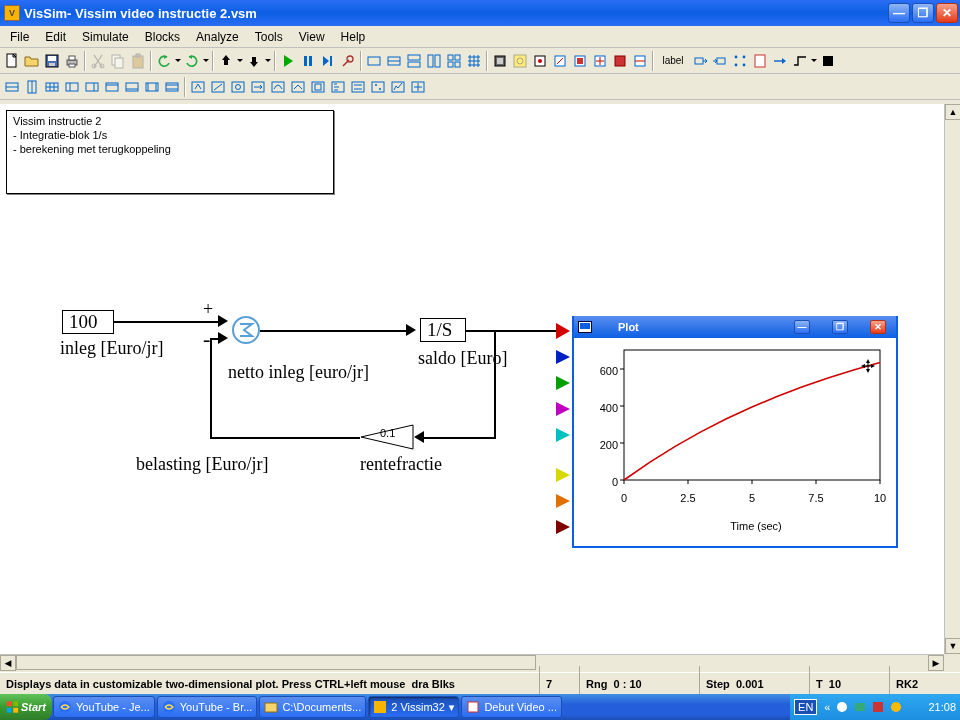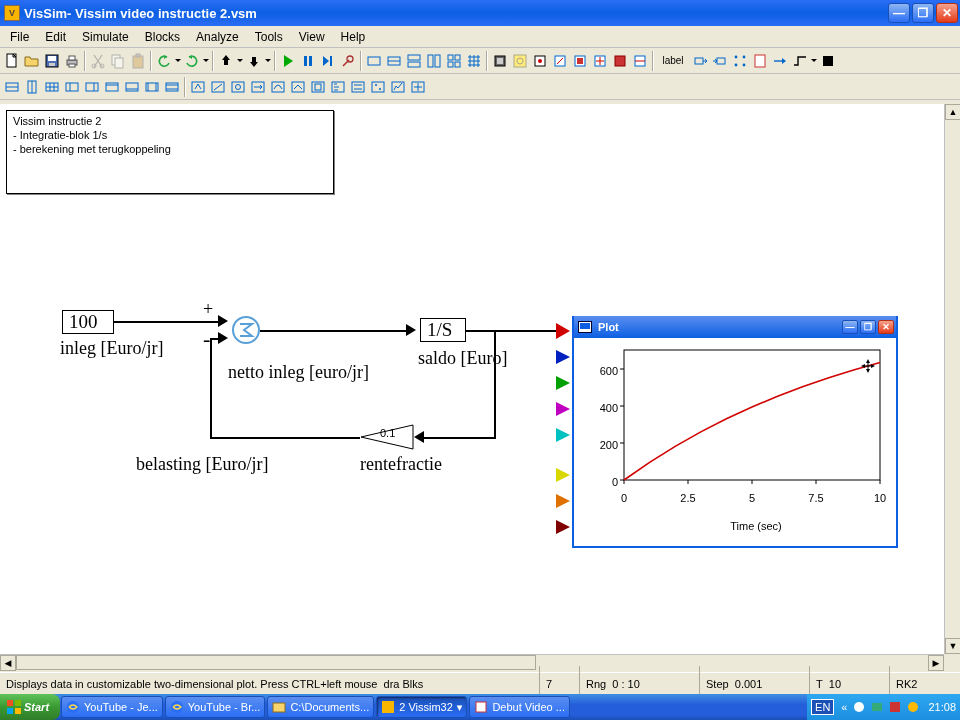--- a/index.html
+++ b/index.html
@@ -37,36 +37,36 @@
   .note-box { position:absolute; top: 6px; left: 6px; width: 328px; height: 84px; border:1px solid #000; background:#fff; box-shadow: 1px 1px 0 #808080; padding:4px 6px; font-size:19px; font-family:"Times New Roman",serif; line-height:1.25; }
 
   
   .diag { position:absolute; font-family:"Times New Roman",serif; font-size:19px; }
   .block-box { border:1px solid #000; background:#fff; text-align:left; padding:0 6px; }
   .wire { position:absolute; background:#000; }
   .label { position:absolute; font-family:"Times New Roman",serif; font-size:18px; }
 
   
   .plot-win { position:absolute; border:2px solid #0c5fe3; border-top:none; background:#fff; }
-  .plot-title { height:22px; background: linear-gradient(to bottom,#5a8ef0,#0c5fe3); display:flex; align-items:center; padding:0 2px 0 4px; color:white; font-weight:bold; font-size:13px; }
+  .plot-title { height:22px; background: linear-gradient(to bottom,#5a8ef0,#0c5fe3); display:flex; align-items:center; padding:0 10px 0 4px; color:white; font-weight:bold; font-size:13px;gap:20px; }
   .plot-title .pw-icon { width:14px; height:12px; background:#fff; border:1px solid #003; margin-right:6px; position:relative; }
   .plot-title .pw-icon::after { content:""; position:absolute; left:1px; right:1px; top:1px; height:6px; background:#0c5fe3;}
   .plot-title .spacer { flex:1; }
   .plot-title .win-btn { width:16px; height:14px; background:linear-gradient(to bottom,#8db6f2,#2a6ef5); border:1px solid #1a4fb5; border-radius:2px; margin-left:2px; display:flex; align-items:center; justify-content:center; font-size:9px; font-weight:bold; color:white;}
   .plot-title .close-btn { background:linear-gradient(to bottom,#f5a28d,#e53b1a); border-color:#b52f14; }
   .plot-body { position:relative; background:#fff; }
 
   
   .statusbar { position:absolute; left:0; right:0; bottom:26px; height:22px; background:#ece9d8; border-top:1px solid #fff; display:flex; align-items:center; font-size:12px; }
-  .statusbar .pane { padding:18px 6px; height:20px; display:flex; align-items:center; border-right:1px solid #aca899; }
+  .statusbar .pane { padding:18px 6px; height:20px; display:flex; align-items:center; border-right:1px solid #aca899;font-weight:bold; }
   .statusbar .pane.first { flex:1; }
 
   
   .taskbar { position:absolute; left:0; right:0; bottom:0; height:26px; background: linear-gradient(to bottom,#3f8fe3 0%,#245edb 40%,#245edb 80%,#1a4fb5 100%); display:flex; align-items:stretch; }
-  .start-btn { width:60px; background: linear-gradient(to bottom,#5fc35a 0%,#3a9a32 50%,#2f7c28 100%); color:white; font-weight:bold; font-style:italic; font-size:15px; display:flex; align-items:center; padding:0 6px; border-radius: 0 8px 8px 0; }
+  .start-btn { width:52px; background: linear-gradient(to bottom,#5fc35a 0%,#3a9a32 50%,#2f7c28 100%); color:white; font-weight:bold; font-style:italic; font-size:15px; display:flex; align-items:center; padding:0 6px; border-radius: 0 8px 8px 0; }
   .task-btn { height:22px; margin:2px 1px; background: linear-gradient(to bottom,#5a8ef0,#2a6ef5); border:1px solid #1a4fb5; border-radius:3px; color:white; display:flex; align-items:center; padding:0 4px; font-size:11px; max-width:140px; overflow:hidden; white-space:nowrap; }
   .task-btn.active { background: linear-gradient(to bottom,#1a4fb5,#2a6ef5); box-shadow: inset 1px 1px 2px rgba(0,0,0,0.5); }
   .task-btn .ti { width:14px; height:14px; margin-right:4px; flex:0 0 14px; }
   .systray { margin-left:auto; background: linear-gradient(to bottom,#2ea7f0,#1d8fe0); display:flex; align-items:center; padding:0 4px; color:white; font-size:11px; }
   .systray .tray-icon { width:14px; height:14px; margin:0 2px; }
 
   
   .port-tri { position:absolute; width:0; height:0; border-top:7px solid transparent; border-bottom:7px solid transparent; }
 
   
@@ -660,15 +660,15 @@
       </svg>
     <svg class="tray-icon" viewBox="0 0 14 14">
         <rect x="2" y="3" width="10" height="8" fill="#3a7"></rect>
       </svg>
     <svg class="tray-icon" viewBox="0 0 14 14">
         <rect x="2" y="2" width="10" height="10" fill="#c33"></rect>
       </svg>
     <svg class="tray-icon" viewBox="0 0 14 14">
         <circle cx="7" cy="7" r="5" fill="#ffb900"></circle>
       </svg>
-    <span style="margin-left:6px;">21:08</span>
+    <span style="margin-left:23px;">21:08</span>
   </div>
 </div>
 
 </body></html>

